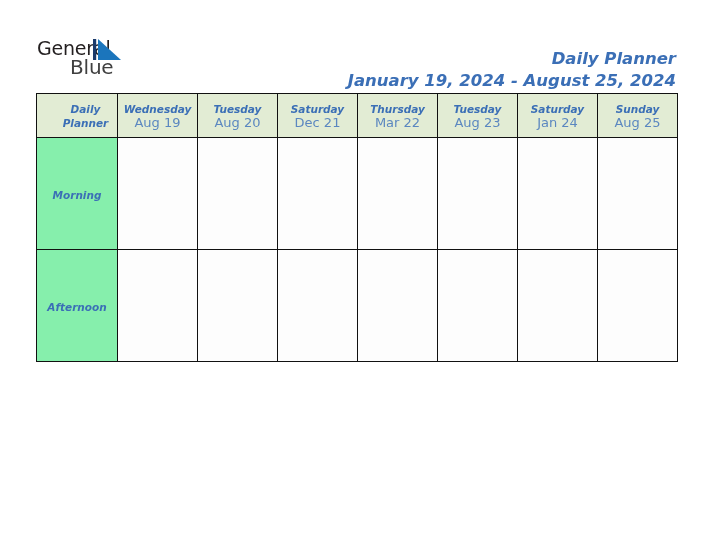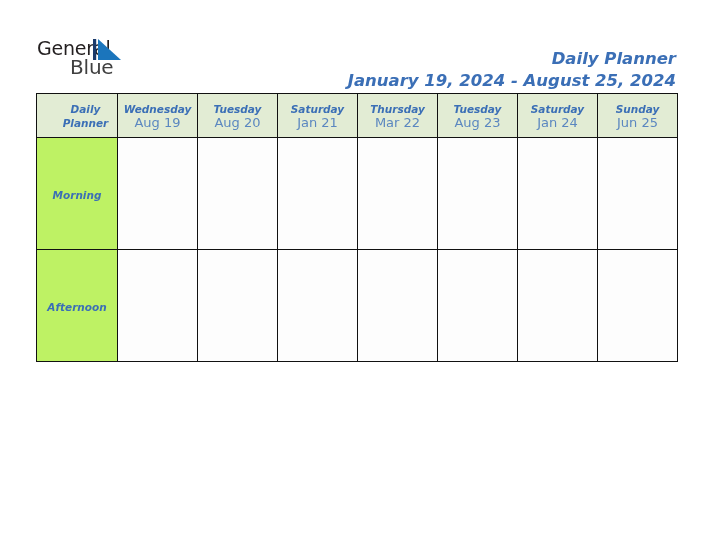--- a/index.html
+++ b/index.html
@@ -145,21 +145,21 @@
     font-style: italic;
     font-weight: bold;
     font-size: 10.5px;
     line-height: 14px;
     color: #3b6fb6;
     margin-left: 17px;
   }
 
   
   tbody td.slot-label {
-    background: #bef264;
+    background: #86efac;
     height: 111px;
     vertical-align: middle;
     text-align: center;
   }
   .slot-label span {
     font-family: "DejaVu Sans", sans-serif;
     font-style: italic;
     font-weight: bold;
     font-size: 10.5px;
     color: #3b6fb6;
@@ -214,37 +214,37 @@
         <th>
           <span class="dayname">Wednesday</span>
           <span class="daydate">Aug 19</span>
         </th>
         <th>
           <span class="dayname">Tuesday</span>
           <span class="daydate">Aug 20</span>
         </th>
         <th>
           <span class="dayname">Saturday</span>
-          <span class="daydate">Jan 21</span>
+          <span class="daydate">Dec 21</span>
         </th>
         <th>
           <span class="dayname">Thursday</span>
           <span class="daydate">Mar 22</span>
         </th>
         <th>
           <span class="dayname">Tuesday</span>
           <span class="daydate">Aug 23</span>
         </th>
         <th>
           <span class="dayname">Saturday</span>
           <span class="daydate">Jan 24</span>
         </th>
         <th>
           <span class="dayname">Sunday</span>
-          <span class="daydate">Jun 25</span>
+          <span class="daydate">Aug 25</span>
         </th>
       </tr>
     </thead>
     <tbody>
 
       <tr>
         <td class="slot-label">
           <span>Morning</span>
         </td>
         <td class="slot-cell"></td>

